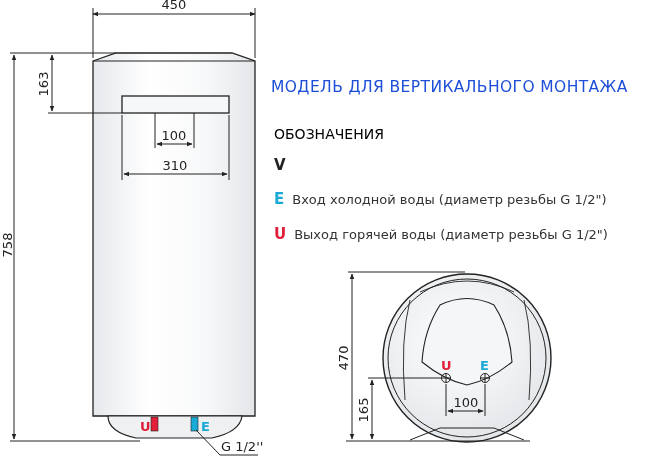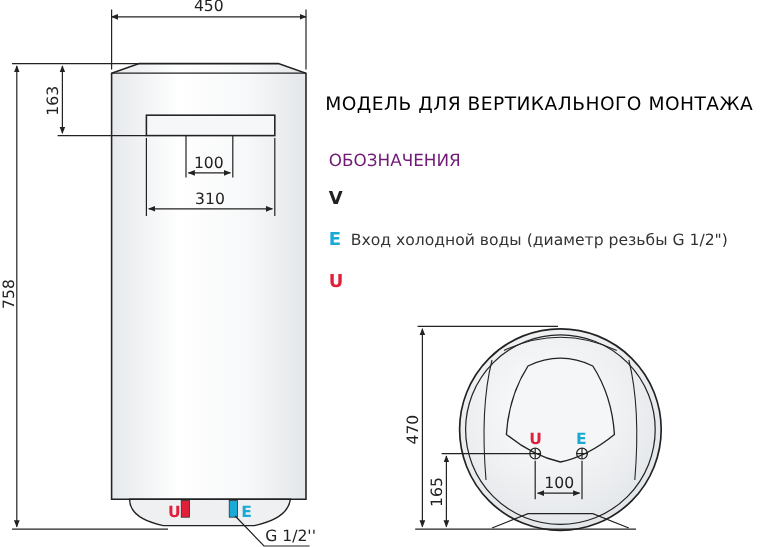--- a/index.html
+++ b/index.html
@@ -1,20 +1,20 @@
 <!DOCTYPE html>
 <html><head>
 <meta charset="utf-8">
 <style>
   html, body { margin: 0; padding: 0; background: #ffffff; }
   body { width: 650px; height: 456px; position: relative; overflow: hidden; font-family: "DejaVu Sans", sans-serif; color: #222; }
   svg.drawing { position: absolute; left: 0; top: 0; }
   .dim { font-family: "DejaVu Sans", sans-serif; font-size: 13px; fill: #222; }
-  .main-title { position: absolute; left: 271px; top: 78px; font-size: 15.5px; color: #000000; letter-spacing: 0.4px; white-space: nowrap; font-family: "DejaVu Sans", sans-serif; }
-  .legend-title { position: absolute; left: 274px; top: 126px; font-size: 14px; color: #701a75; white-space: nowrap; }
+  .main-title { position: absolute; left: 271px; top: 78px; font-size: 15.5px; color: #1d4ed8; letter-spacing: 0.4px; white-space: nowrap; font-family: "DejaVu Sans", sans-serif; }
+  .legend-title { position: absolute; left: 274px; top: 126px; font-size: 14px; color: #000000; white-space: nowrap; }
   .legend-row { position: absolute; left: 274px; font-size: 13px; color: #333; white-space: nowrap; display: flex; align-items: baseline; gap: 8px; }
   .legend-row .sym { font-weight: bold; font-size: 15px; }
   .row-v { top: 156px; }
   .row-e { top: 190px; }
   .row-u { top: 225px; }
 </style>
 </head>
 <body>
 
 <svg class="drawing" width="650" height="456" viewBox="0 0 650 456" xmlns="http://www.w3.org/2000/svg">
@@ -123,13 +123,14 @@
 
 <div class="legend-row row-v">
   <span class="sym" style="color:#222">V</span>
 </div>
 <div class="legend-row row-e">
   <span class="sym" style="color:#1ba9d6">E</span>
   <span>Вход  холодной воды (диаметр резьбы G 1/2")</span>
 </div>
 <div class="legend-row row-u">
   <span class="sym" style="color:#e0203a">U</span>
+  <span>Выход горячей воды (диаметр резьбы G 1/2")</span>
 </div>
 
 </body></html>

